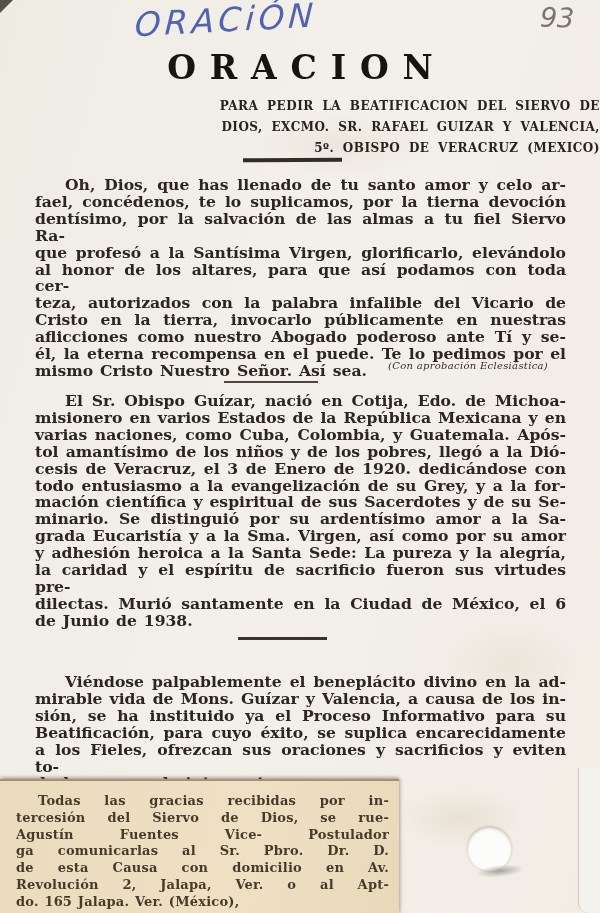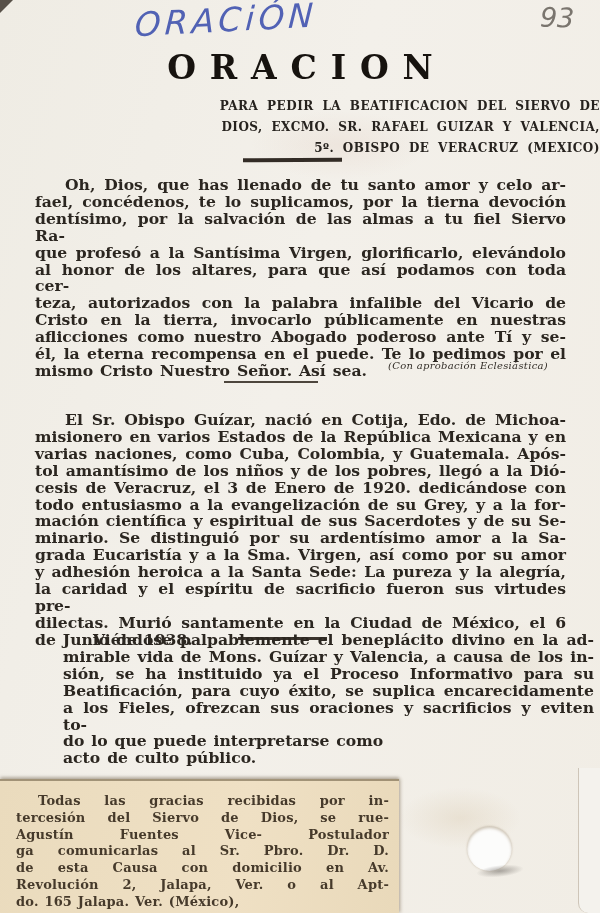--- a/index.html
+++ b/index.html
@@ -50,22 +50,22 @@
 
   .para {
     position:absolute; left:35px; width:531px;
     font-size:15.6px; font-weight:bold; line-height:16.9px;
     color:#2b2620; word-spacing:1.5px;
   }
   .para .pline { text-align:justify; text-align-last:justify; }
   .para .pline.tail { text-align-last:left; }
   .para .pline:first-child { text-indent:30px; }
   .prayer-para { top:177px; }
-  .bio-para { top:412px; }
-  .notice-para { top:632px;margin-left:28px; }
+  .bio-para { top:393px; }
+  .notice-para { top:674px; }
 
   .approval-line {
     position:absolute; top:360px; right:52px;
     font-style:italic; font-size:10px; color:#332e28; letter-spacing:.3px;
   }
 
   .clipping {
     position:absolute; left:0; top:779px; width:399px; height:134px;
     box-sizing:border-box; padding:12px 10px 16px 16px;
     background:linear-gradient(100deg,#eadbbd,#efe0c4 60%,#e9d9ba);

